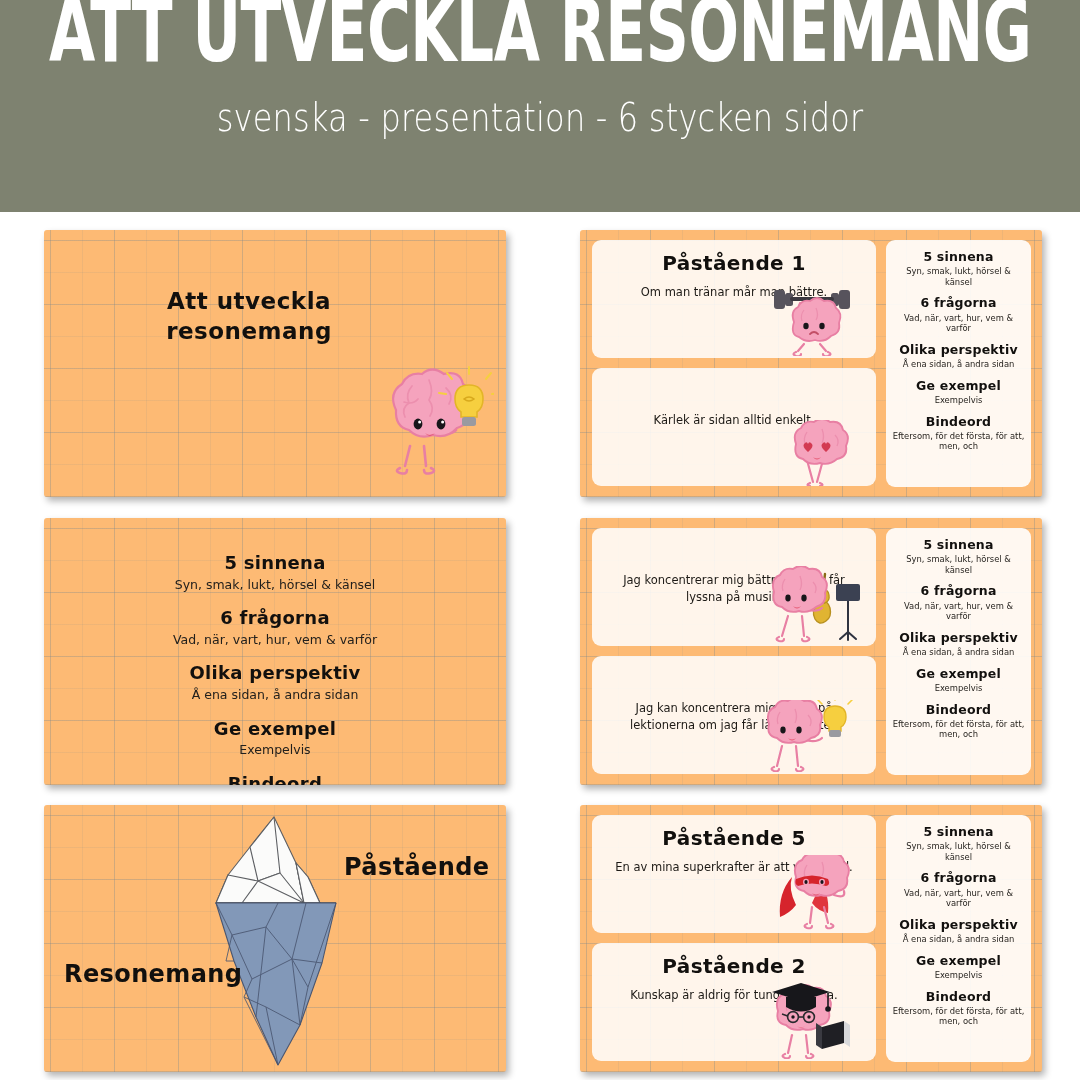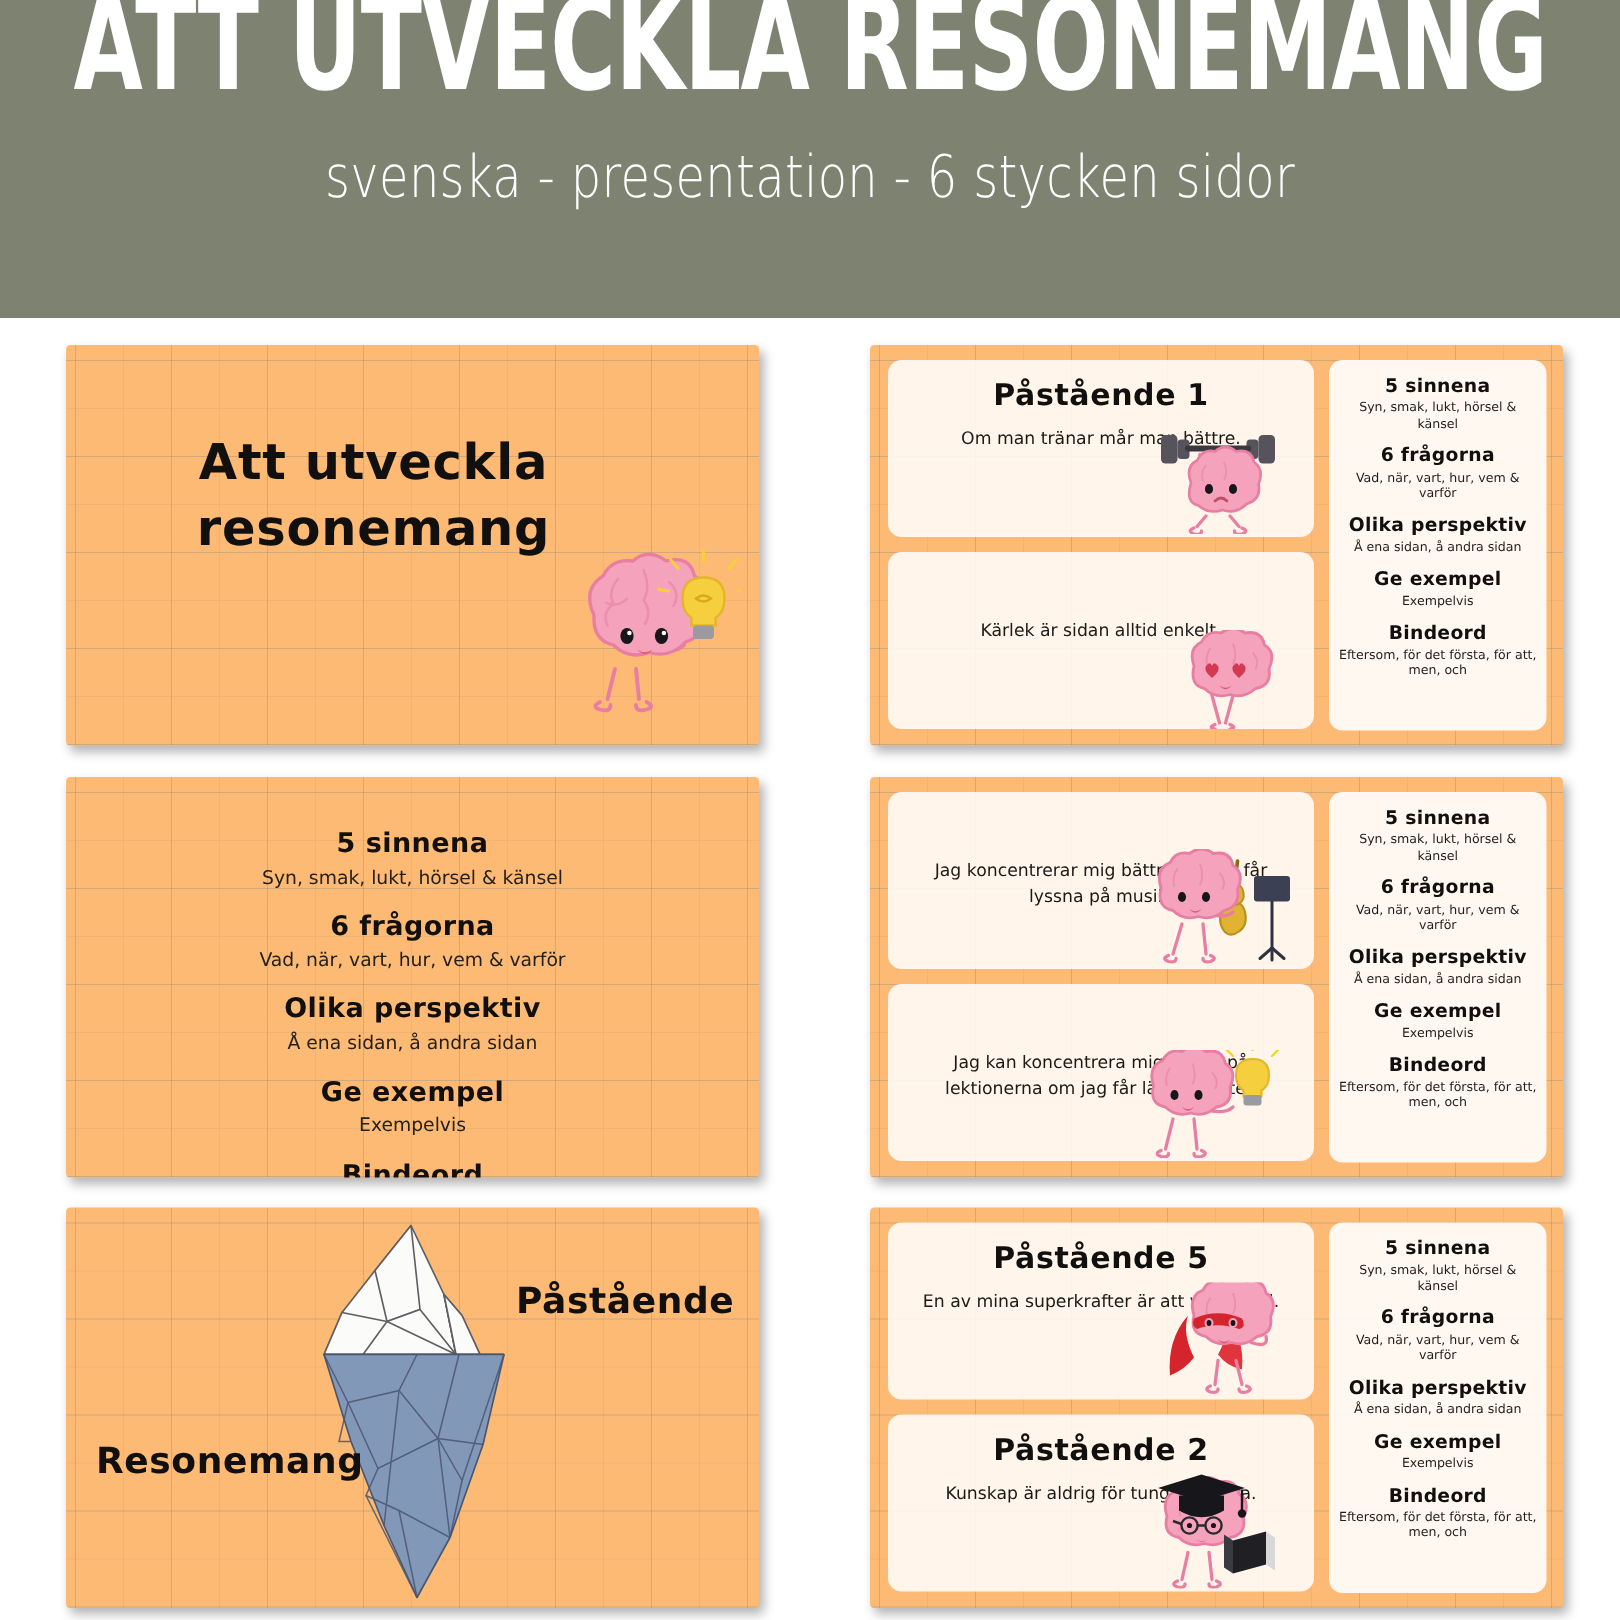--- a/index.html
+++ b/index.html
@@ -89,21 +89,21 @@
   
   .title-wrap {
     position: absolute;
     left: 40px; top: 56px;
     width: 330px;
     text-align: center;
   }
   .big-title {
     font-family: "DejaVu Sans", sans-serif;
     font-weight: 700;
-    font-size: 33px;
+    font-size: 23px;
     line-height: 1.32;
     color: #12100e;
     letter-spacing: 0.5px;
   }
 
   
   .brain { position: absolute; }
 
   
   .list-center {

